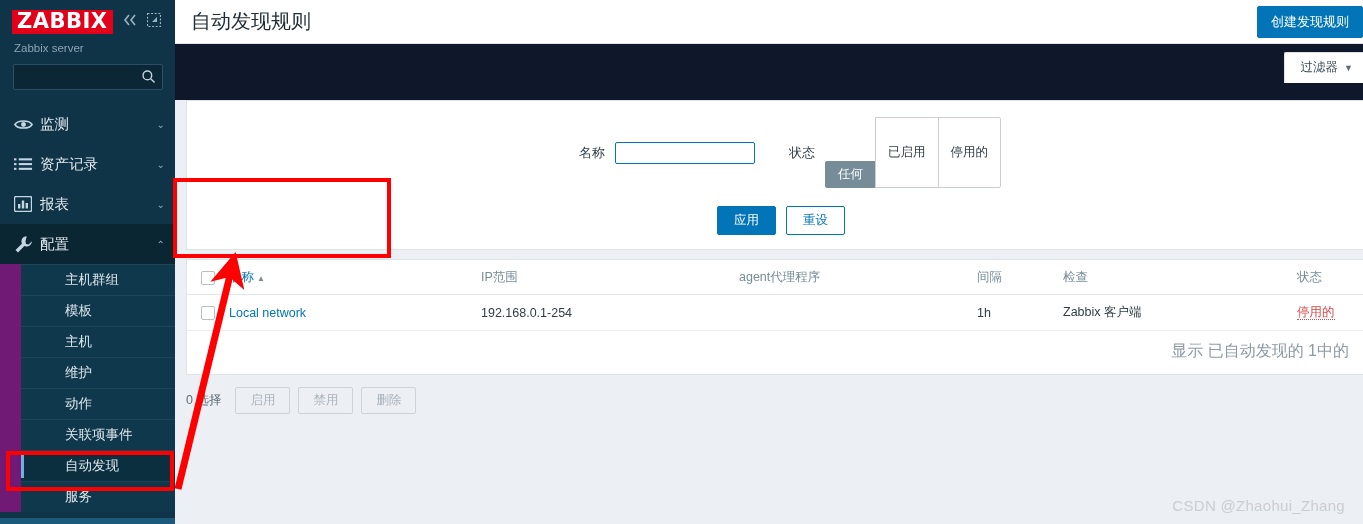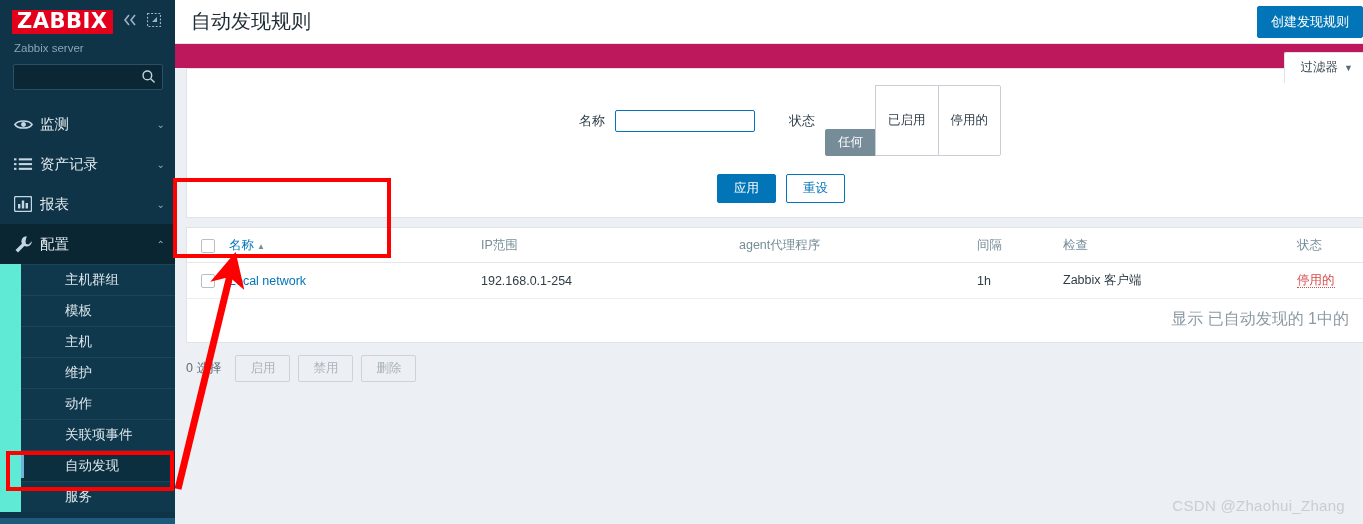--- a/index.html
+++ b/index.html
@@ -48,21 +48,21 @@
   .nav { margin-top: 4px; }
   .nav-item {
     display: flex; align-items: center; height: 40px;
     padding: 0 10px 0 14px; color: #e3eaef; font-size: 14.5px; cursor: pointer;
   }
   .nav-item .nicon { width: 26px; flex: 0 0 26px; color: #c3d6e1; display: flex; align-items: center; }
   .nav-item .nlabel { flex: 1; }
   .nav-item .chev { color: #8fa9b9; font-size: 10px; }
   .nav-item.active { background: #0a2633; }
 
-  .submenu { background: #5eead4; }
+  .submenu { background: #701a75; }
   .sub-item {
     position: relative;
     height: 31px; display: flex; align-items: center;
     padding-left: 44px; color: #dce6ec; font-size: 13.5px;
     border-top: 1px solid #1d4459;
     background: #10384c; cursor: pointer;
     margin-left: 21px;
   }
   .sub-item.first { border-top: 1px solid #1d4459; }
   .sub-item.active { background: #0c2f40; }
@@ -81,21 +81,21 @@
     padding: 0 0 0 16px; border-bottom: 1px solid #e1e5ea;
   }
   .page-title { font-size: 20px; color: #1f2c33; font-weight: normal; }
   .header-actions { margin-left: auto; padding-right: 0; }
   .btn-create {
     background: #0275b8; color: #ffffff; border: 1px solid #0275b8;
     font-size: 13px; padding: 6px 13px; border-radius: 2px; cursor: pointer;
     white-space: nowrap; font-family: "Liberation Sans", sans-serif;
   }
 
-  .tabbar { height: 24px; position: relative; background: #be185d; }
+  .tabbar { height: 56px; position: relative; background: #0f172a; }
   .filter-tab {
     position: absolute; right: 0; top: 8px;
     background: #ffffff; border: 1px solid #dfe3e8; border-bottom: none; border-right: none;
     padding: 6px 10px 7px 16px; font-size: 12.5px; color: #3c4b55;
     display: flex; align-items: center; gap: 6px; cursor: pointer;
     border-top-left-radius: 2px;
   }
   .filter-tab .caret { font-size: 9px; color: #5a6b76; }
 
   .filter-panel {

